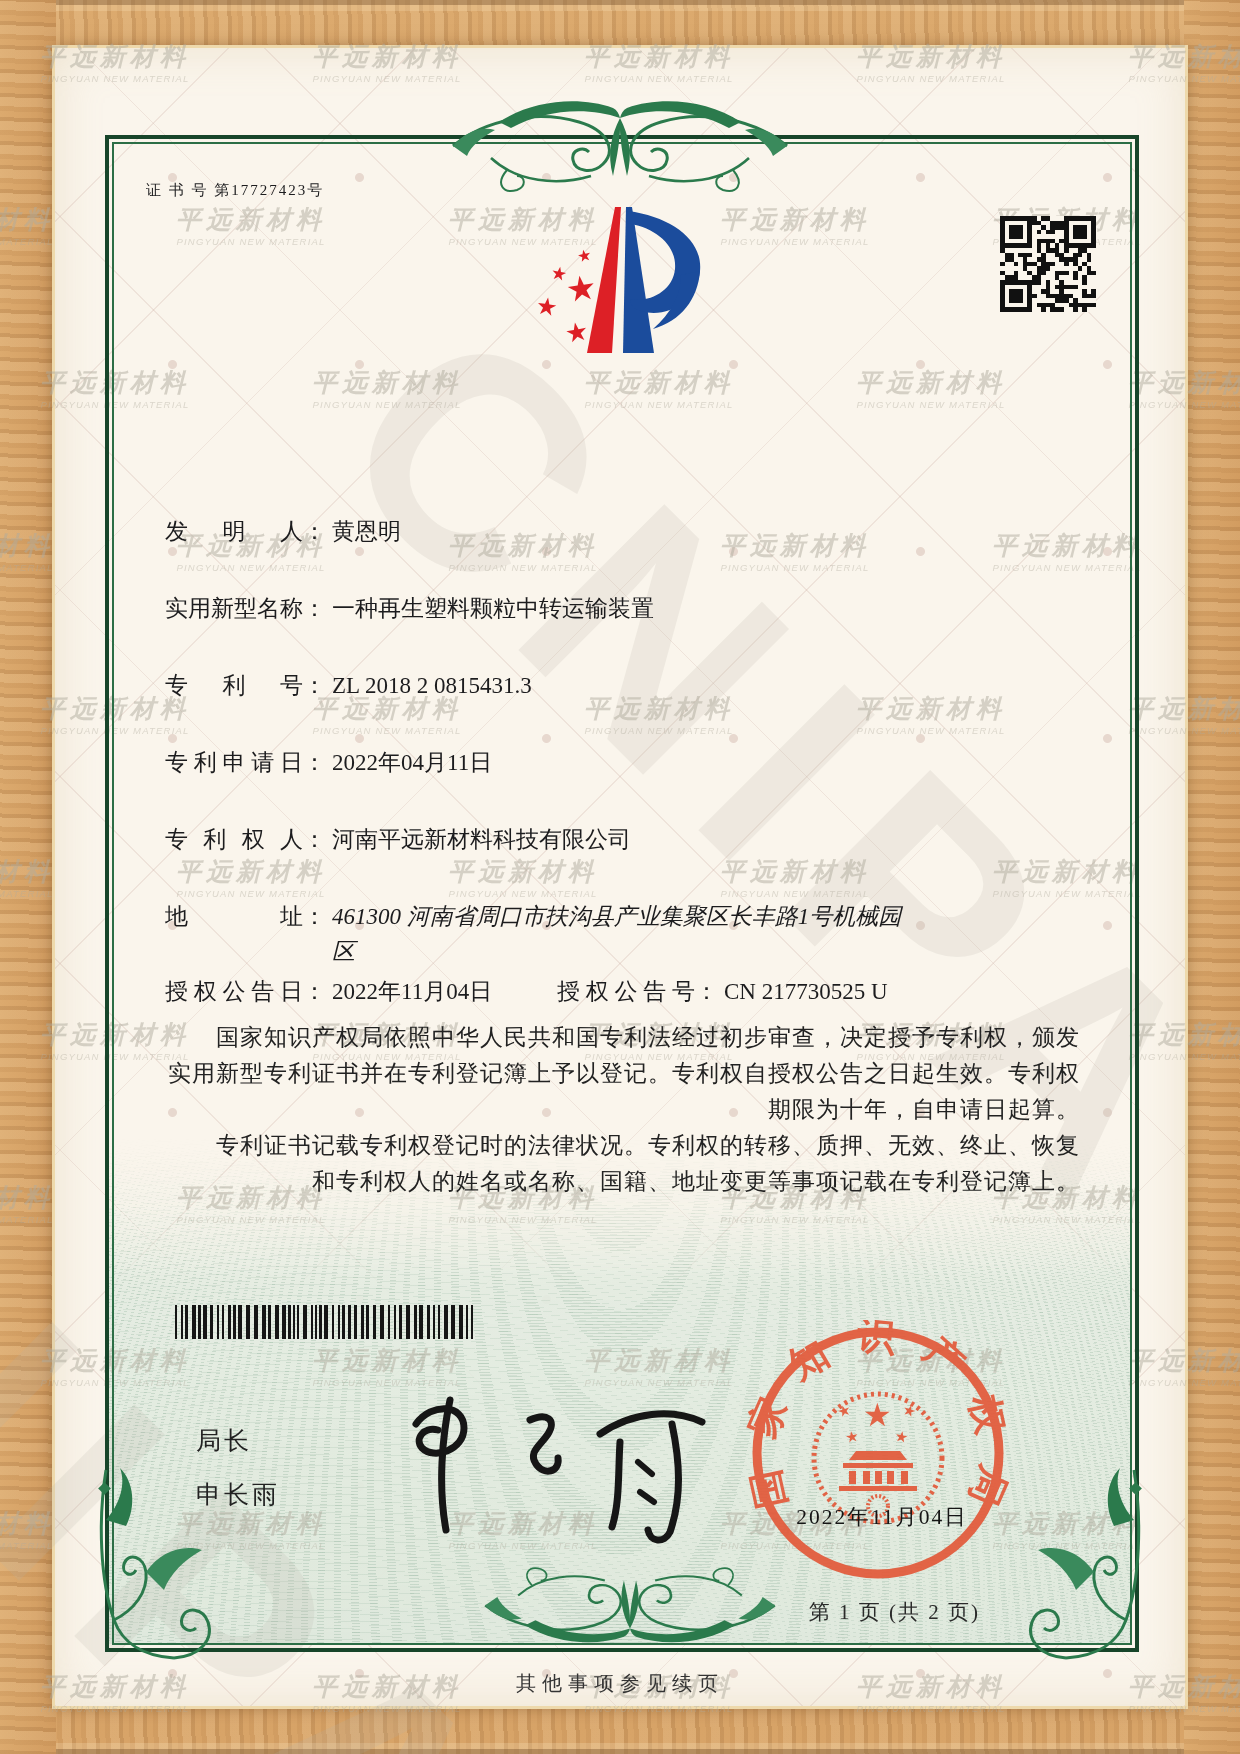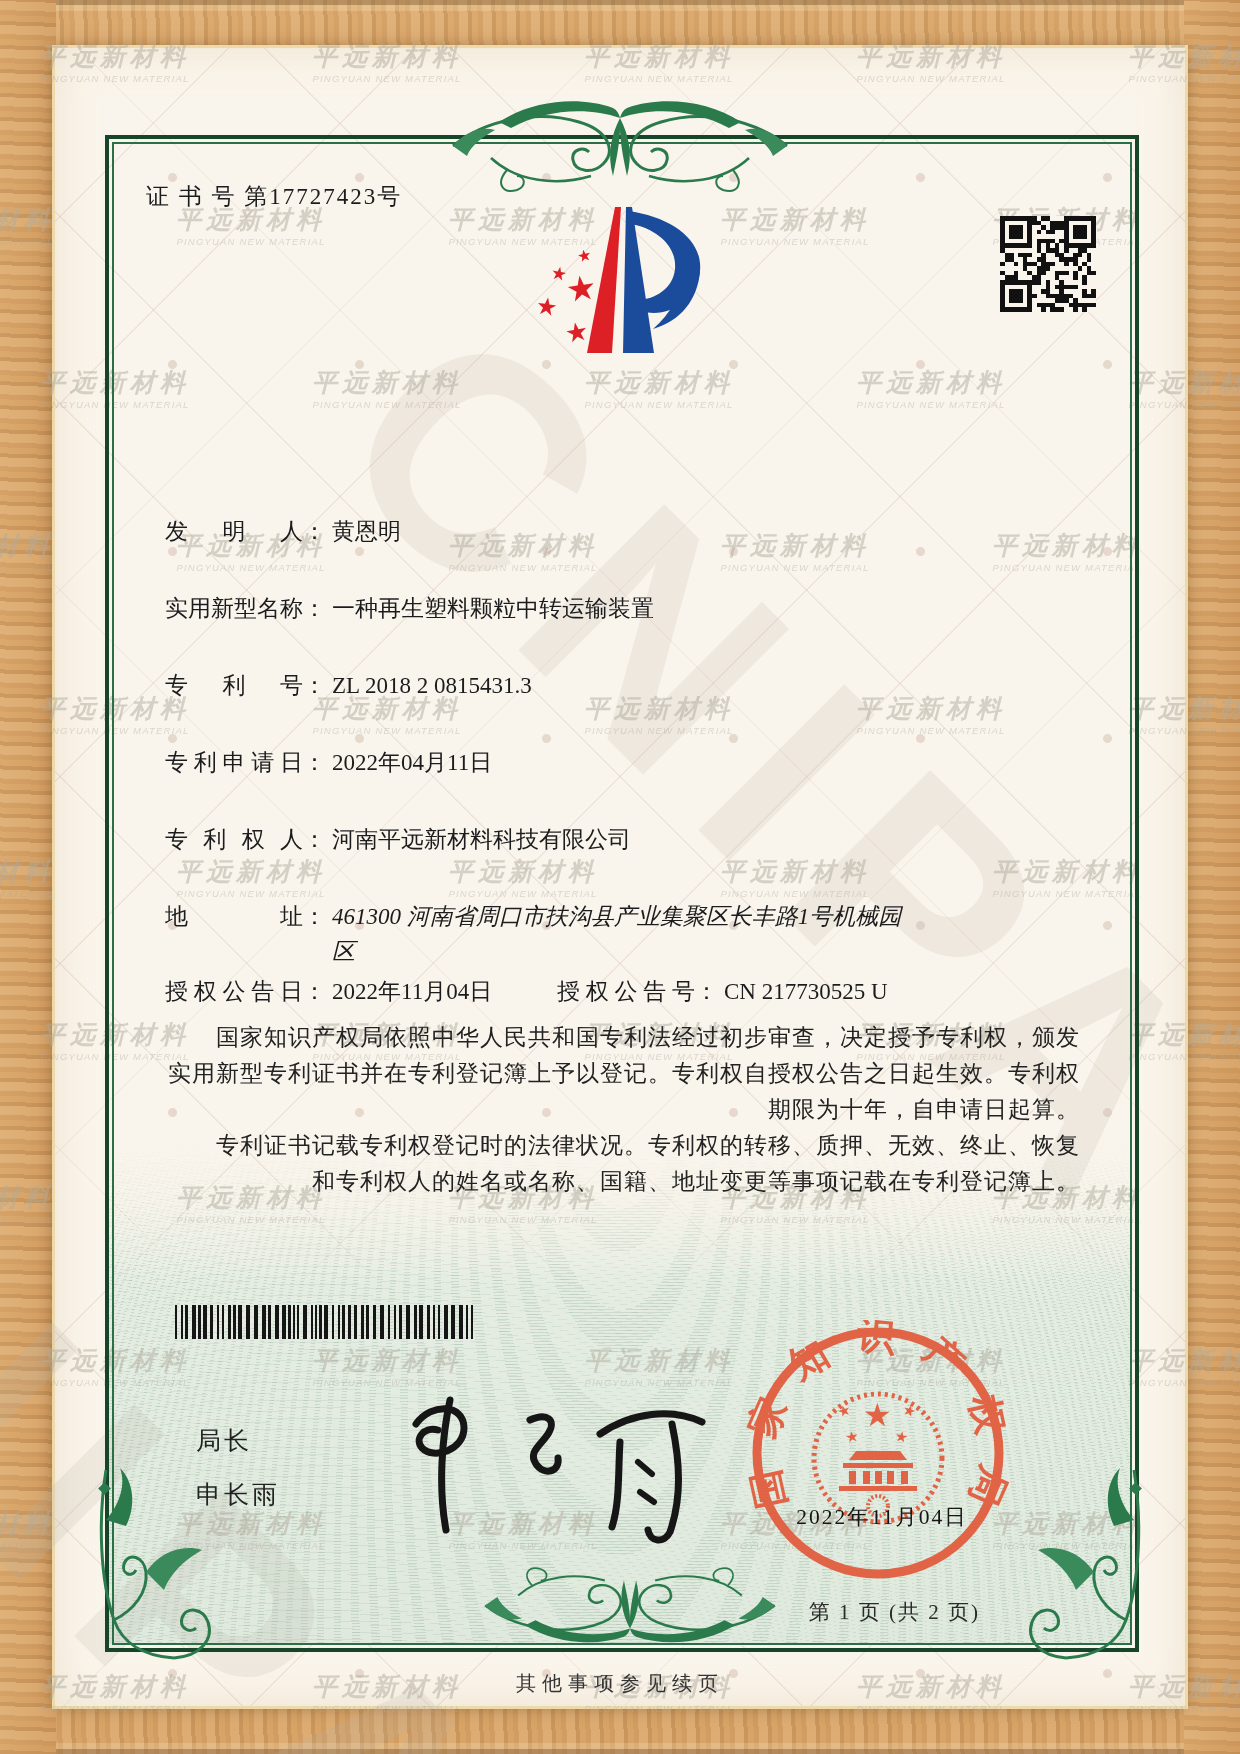--- a/index.html
+++ b/index.html
@@ -39,21 +39,21 @@
   .wm-en{font-size:9.5px;letter-spacing:1.2px;font-family:"Liberation Sans","DejaVu Sans",sans-serif;color:rgba(176,172,158,.42);}
   .big-wm{position:absolute;z-index:3;pointer-events:none;font-family:"Liberation Sans","DejaVu Sans",sans-serif;
     font-weight:bold;font-size:300px;letter-spacing:38px;color:rgba(184,179,166,.18);
     transform:rotate(45deg);transform-origin:left top;white-space:nowrap;}
   
   .border-outer{position:absolute;left:105px;top:135px;width:1026px;height:1509px;border:4px solid #17452a;z-index:5;pointer-events:none;}
   .border-inner{position:absolute;inset:3px;border:2px solid #2c6e46;}
   .orn{position:absolute;z-index:5;pointer-events:none;}
   
   .content{position:absolute;inset:0;z-index:6;color:#1c1c1e;}
-  .cert-no{position:absolute;left:146px;top:181px;font-size:23px;letter-spacing:2px;}
+  .cert-no{position:absolute;left:146px;top:181px;font-size:15px;letter-spacing:2px;}
   .logo{position:absolute;left:495px;top:183px;}
   .qr{position:absolute;left:1000px;top:216px;width:96px;height:96px;display:grid;
     grid-template-columns:repeat(21,1fr);grid-template-rows:repeat(21,1fr);background:#faf5ec;}
   .qr div{background:transparent;} .qr div.on{background:#111;}
   .title{position:absolute;left:170px;top:334px;width:810px;margin:0;text-align:center;
     font-size:47px;font-weight:bold;letter-spacing:9px;color:#141414;}
   .fields{position:absolute;left:165px;top:514px;width:810px;font-size:23px;}
   .frow{position:relative;margin-bottom:42px;line-height:35px;}
   .frow.addr{margin-bottom:5px;}
   .flabel{display:inline-block;width:138px;text-align:justify;text-align-last:justify;vertical-align:top;}

